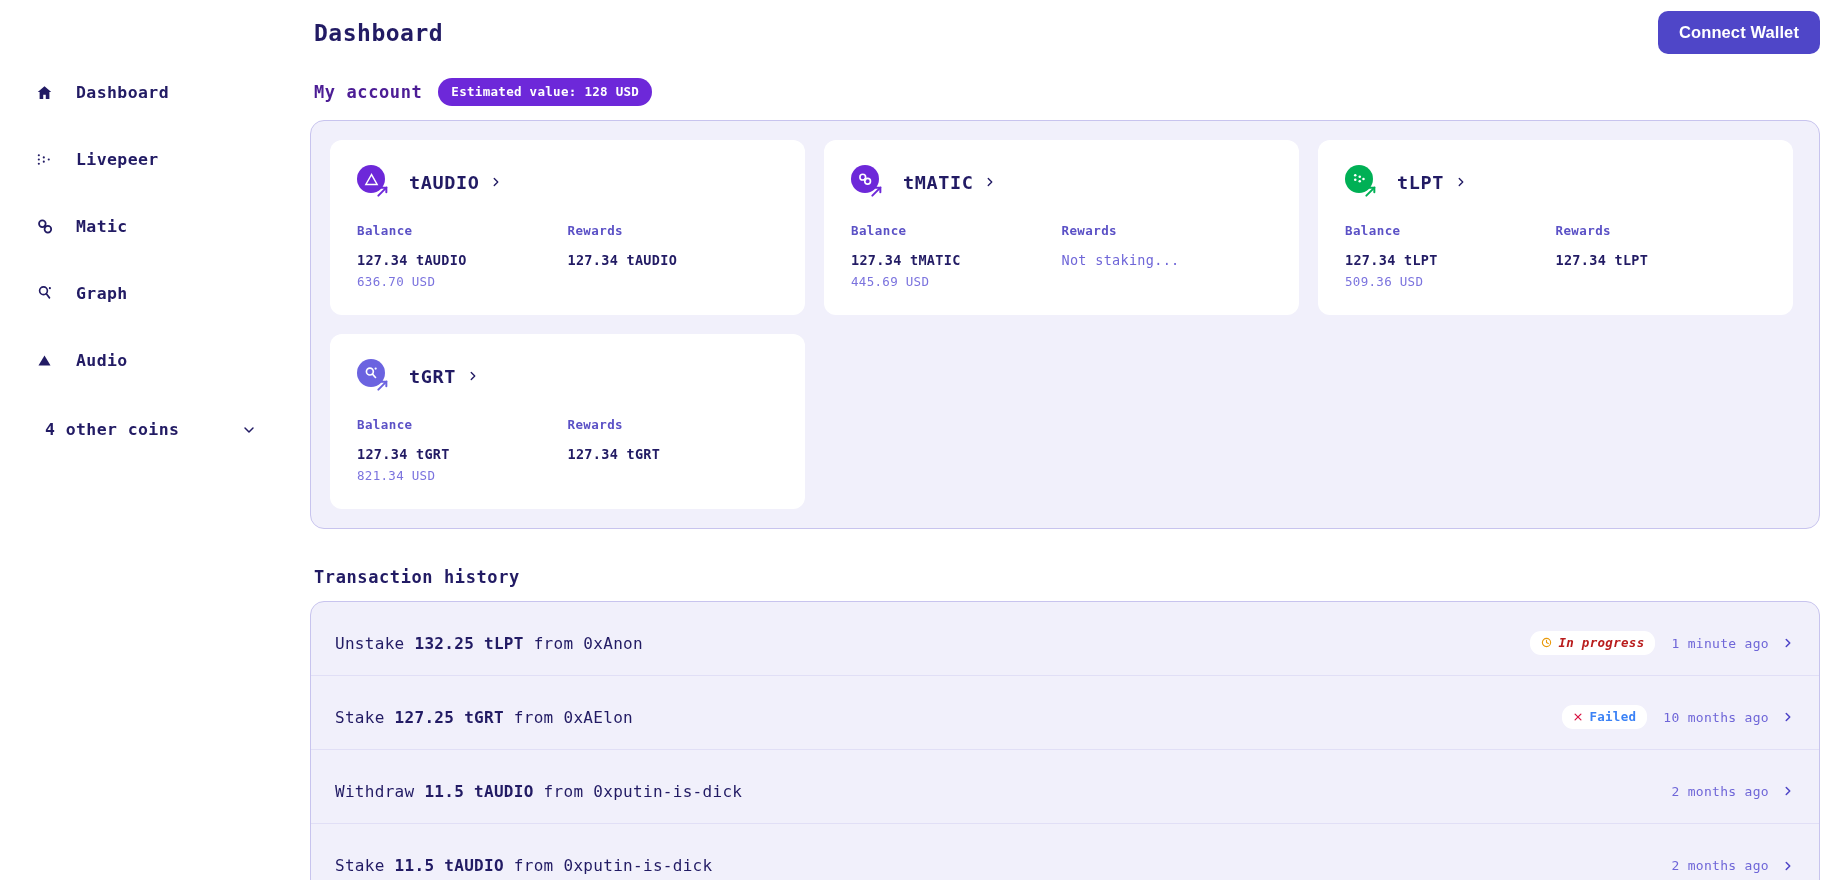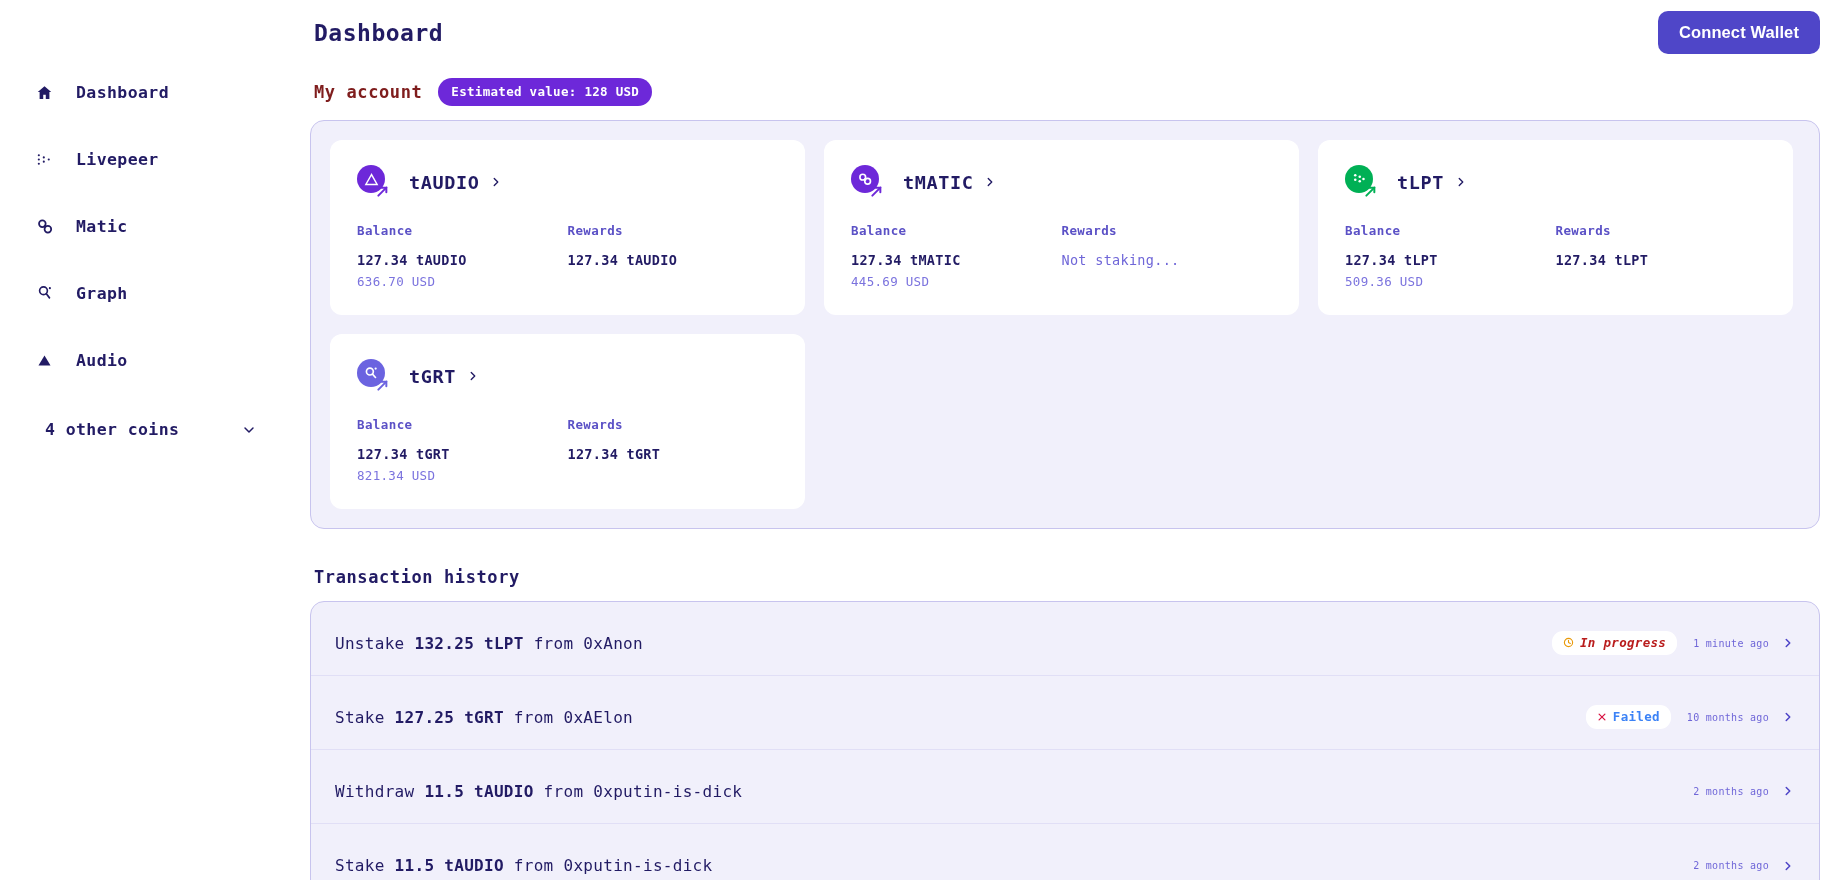--- a/index.html
+++ b/index.html
@@ -104,21 +104,21 @@
   
   .section-head {
     display: flex;
     align-items: center;
     margin: 22px 0 14px 4px;
   }
   .section-title {
     font-size: 17px;
     font-weight: bold;
     letter-spacing: 0.6px;
-    color: #7f1d1d;
+    color: #4c1d95;
   }
   .est-badge {
     margin-left: 16px;
     background: #6d28d9;
     color: #ffffff;
     font-size: 12.5px;
     font-weight: bold;
     letter-spacing: 0.3px;
     padding: 6px 13px 7px;
     border-radius: 14px;
@@ -261,21 +261,21 @@
     margin-right: 16px;
   }
   .status-pill.inprogress { color: #b91c1c; font-style: italic; }
   .status-pill.failed { color: #3b82f6; }
   .status-ico {
     display: inline-flex;
     align-items: center;
     margin-right: 6px;
   }
   .tx-time {
-    font-size: 10px;
+    font-size: 13px;
     color: #6f66d8;
     letter-spacing: 0.3px;
     margin-right: 12px;
   }
   .tx-chev { display: flex; align-items: center; }
 </style>
 </head>
 <body>
 
 <div class="app">

